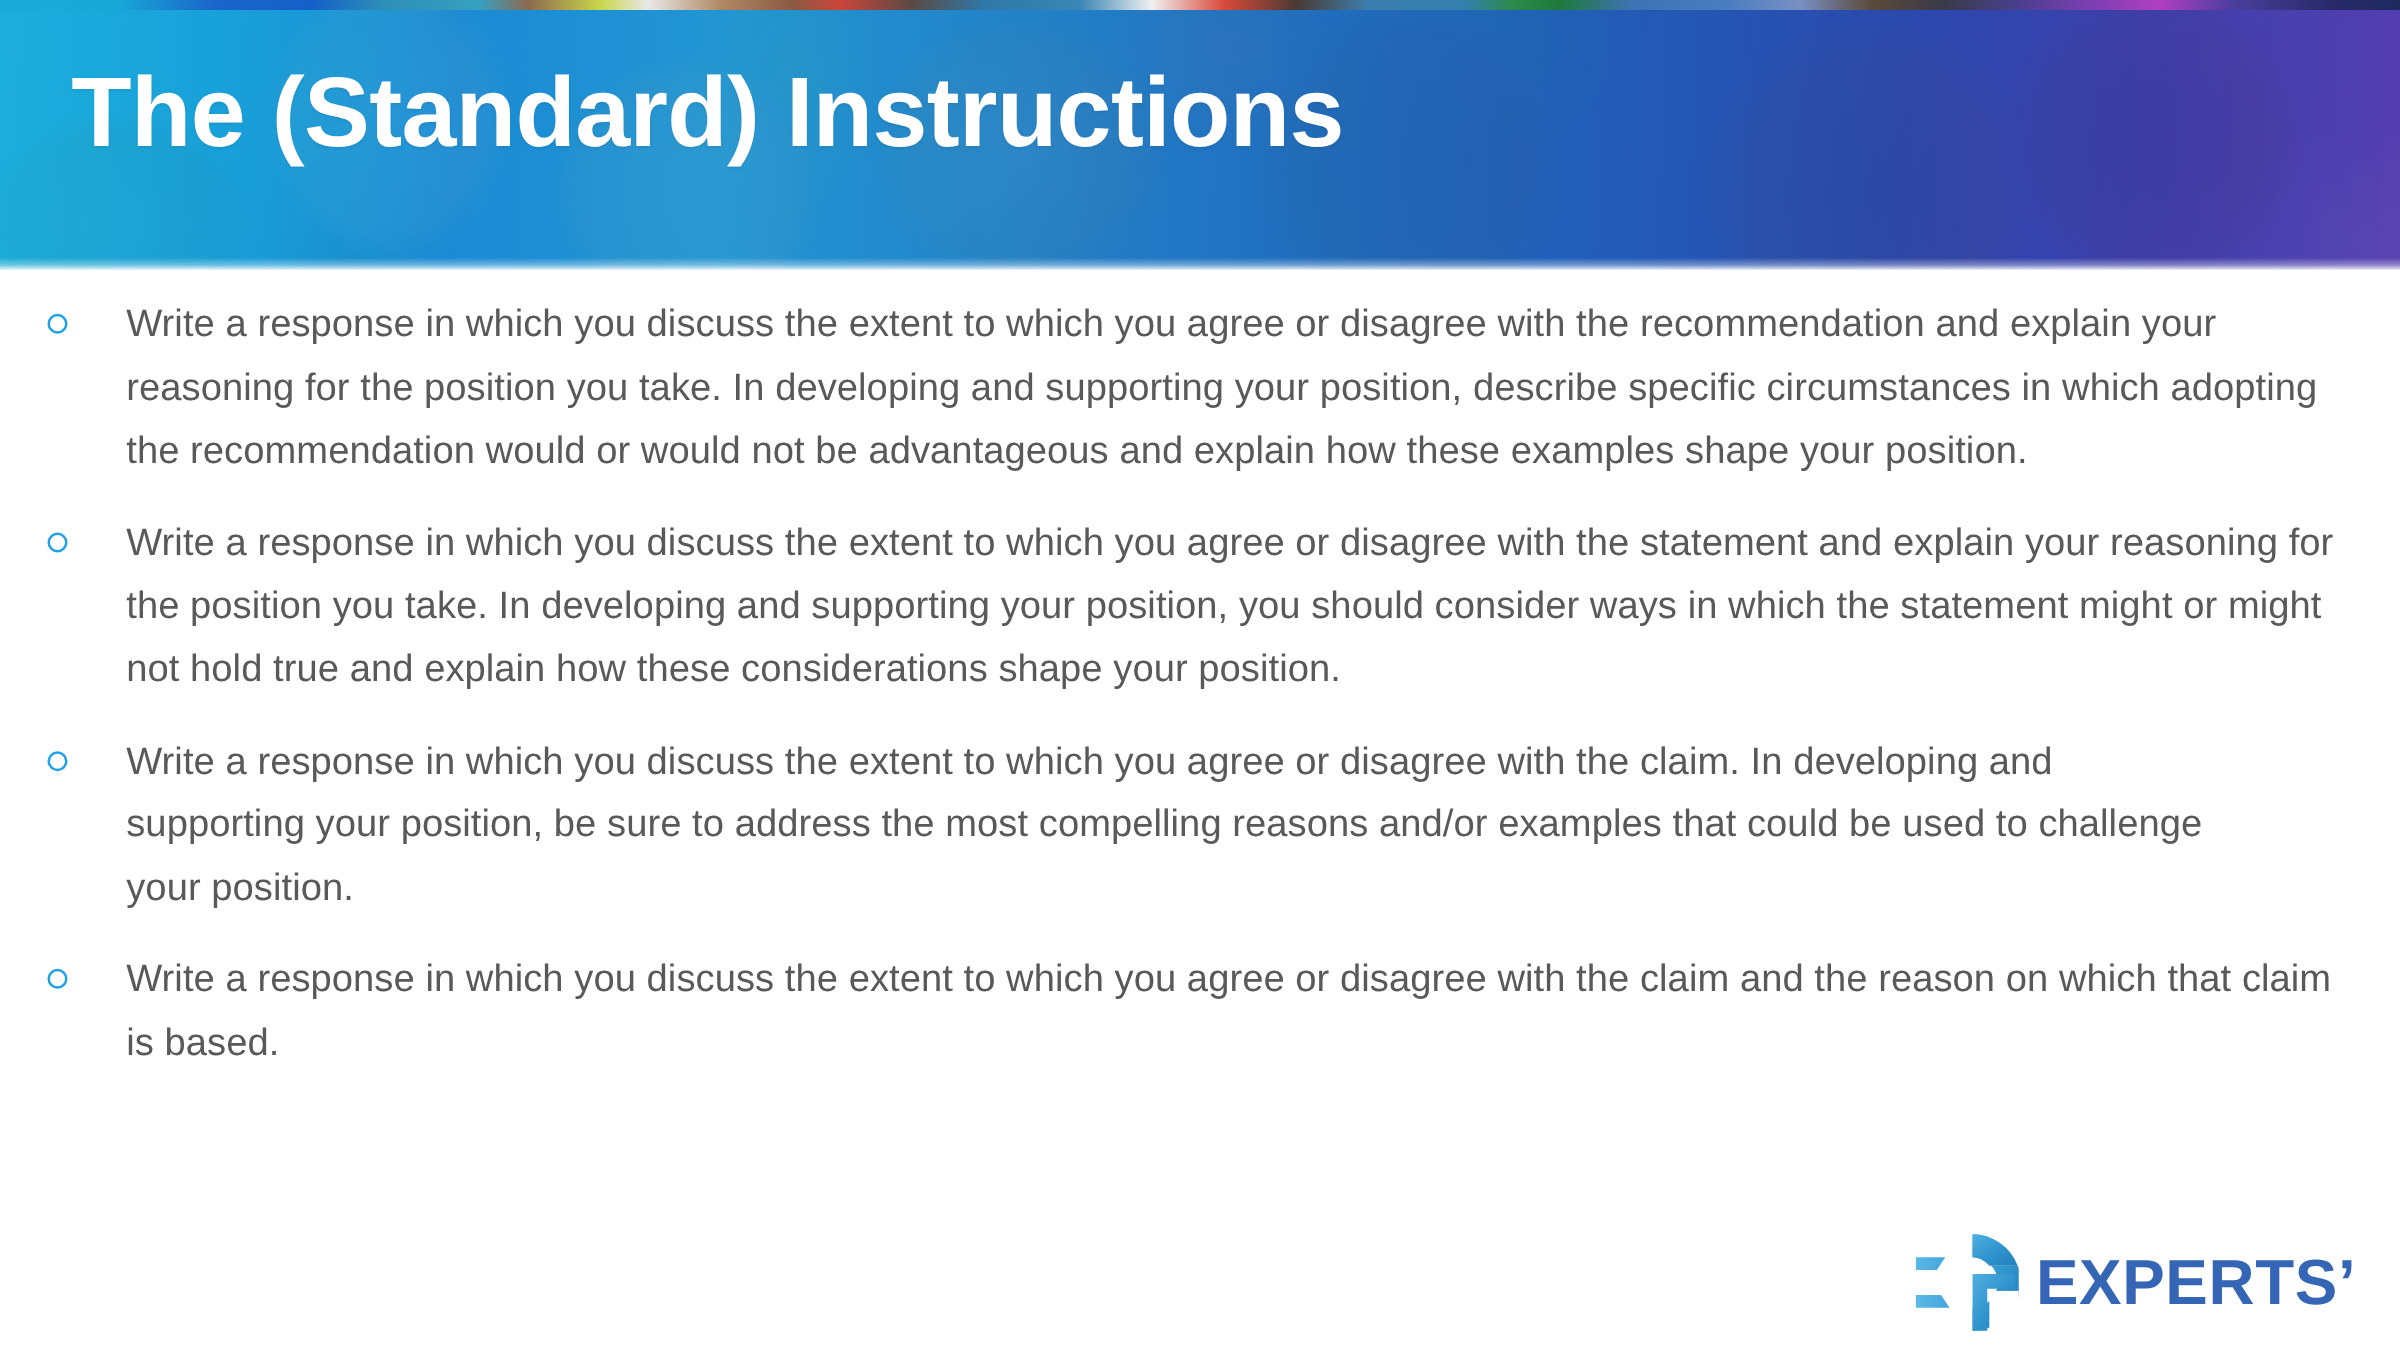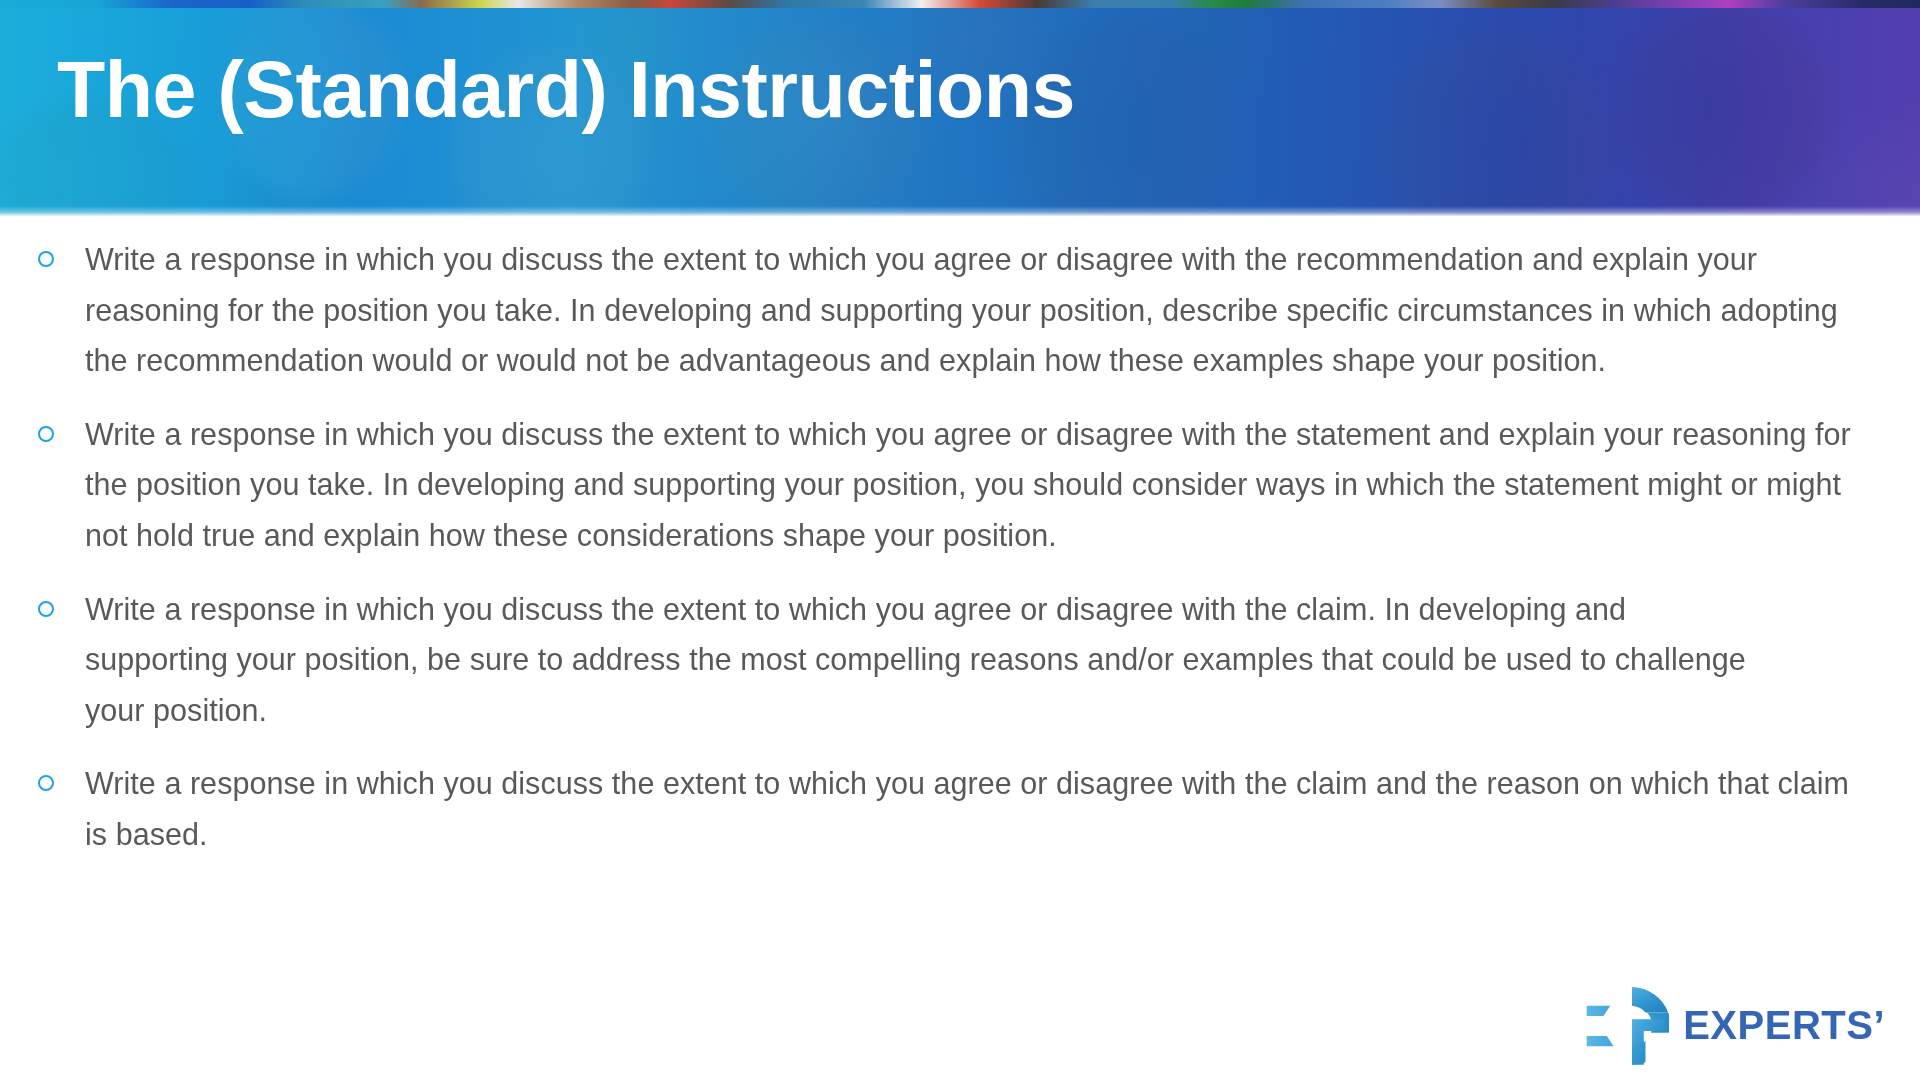--- a/index.html
+++ b/index.html
@@ -116,20 +116,21 @@
     border-radius:50%;
     background:transparent;
   }
 
   .btext {
     font-size:30.5px;
     line-height:50.6px;
     color:#595959;
     font-weight:400;
     letter-spacing:0.05px;
+    margin-left:16px;
   }
   .bullet:nth-child(1) .btext { max-width:1802px; }
   .bullet:nth-child(2) .btext { max-width:1768px; }
   .bullet:nth-child(3) .btext { max-width:1690px; }
   .bullet:nth-child(4) .btext { max-width:1790px; }
 
   
   .logo {
     position:absolute;
     right:35px; bottom:12px;
@@ -137,21 +138,21 @@
     align-items:center;
     gap:14px;
   }
   .logo-mark { width:84px; height:84px; flex:0 0 auto; }
   .logo-words {
     display:flex; flex-direction:column;
     line-height:0.94;
     font-weight:bold;
     letter-spacing:0.5px;
   }
-  .logo-line1 { font-size:40px; color:#3566b5; }
+  .logo-line1 { font-size:51px; color:#3566b5; }
   .logo-line2 { font-size:43px; color:#3566b5; }
 </style>
 </head>
 <body>
 
 <div class="slide">
 
   <div class="header">
     <div class="photo"></div>
     <div class="tint"></div>

